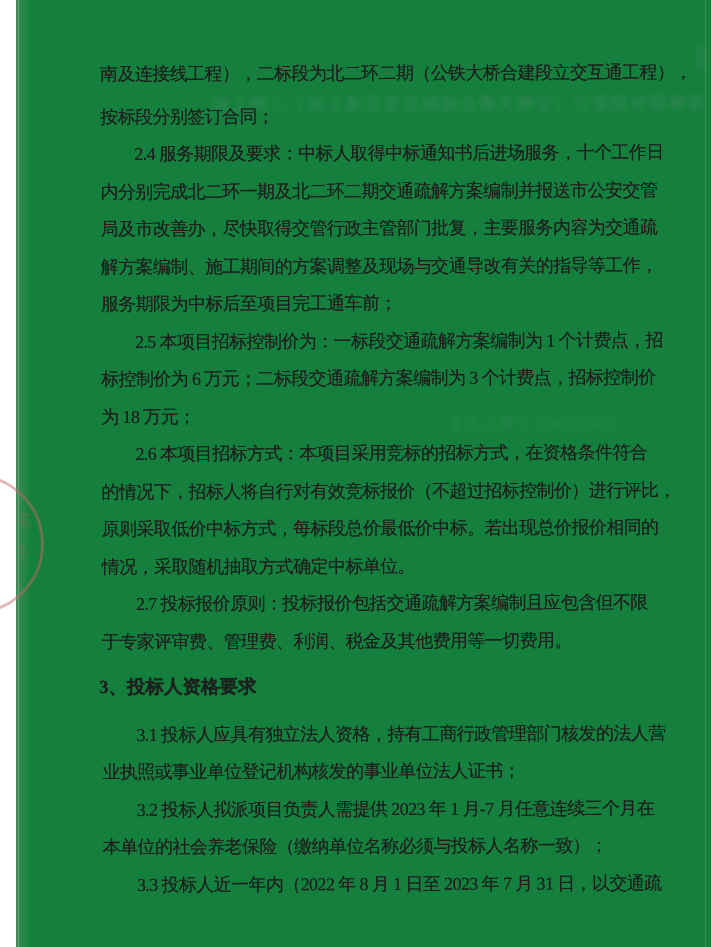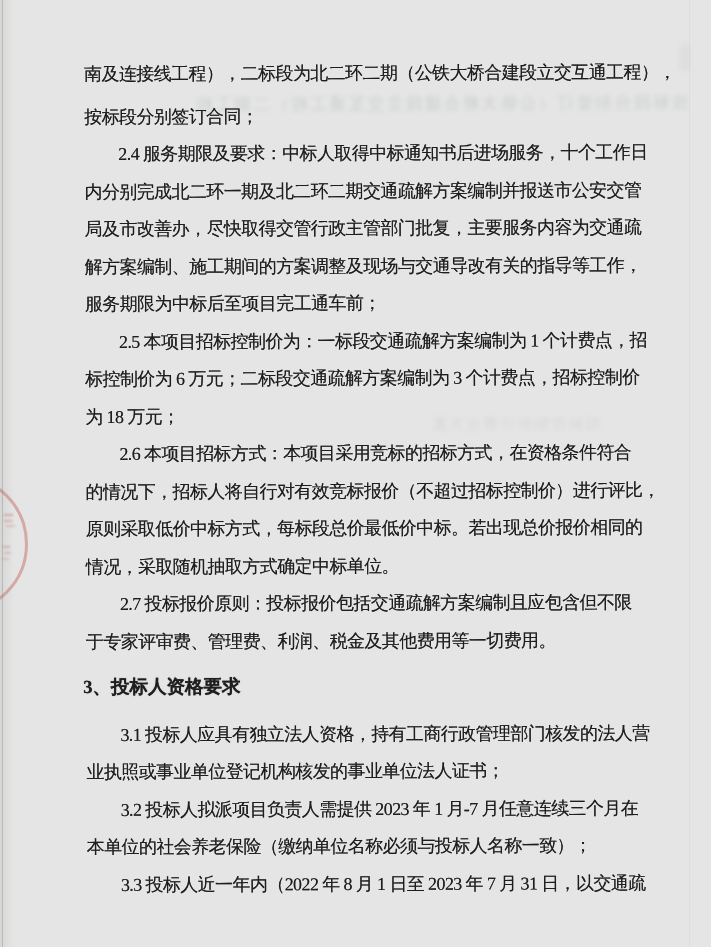--- a/index.html
+++ b/index.html
@@ -10,21 +10,22 @@
   body {
     width: 711px;
     height: 947px;
     position: relative;
     overflow: hidden;
     font-family: "Liberation Serif", "DejaVu Serif", serif;
   }
   .page {
     position: absolute;
     inset: 0;
-    background: #e5e5e5;
+    background: #15803d;
+    margin-left: 16px;
   }
   
   .page::before {
     content: "";
     position: absolute;
     left: 0; top: 0; bottom: 0;
     width: 14px;
     background: linear-gradient(90deg, rgba(175,175,172,0.28), rgba(255,255,255,0));
     pointer-events: none;
   }

